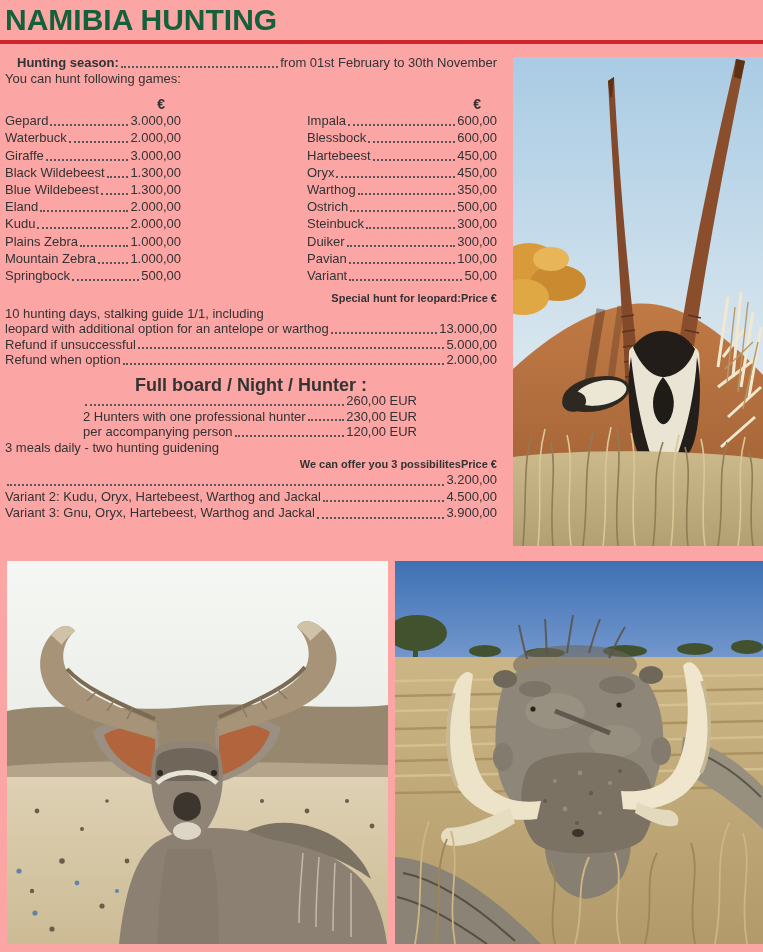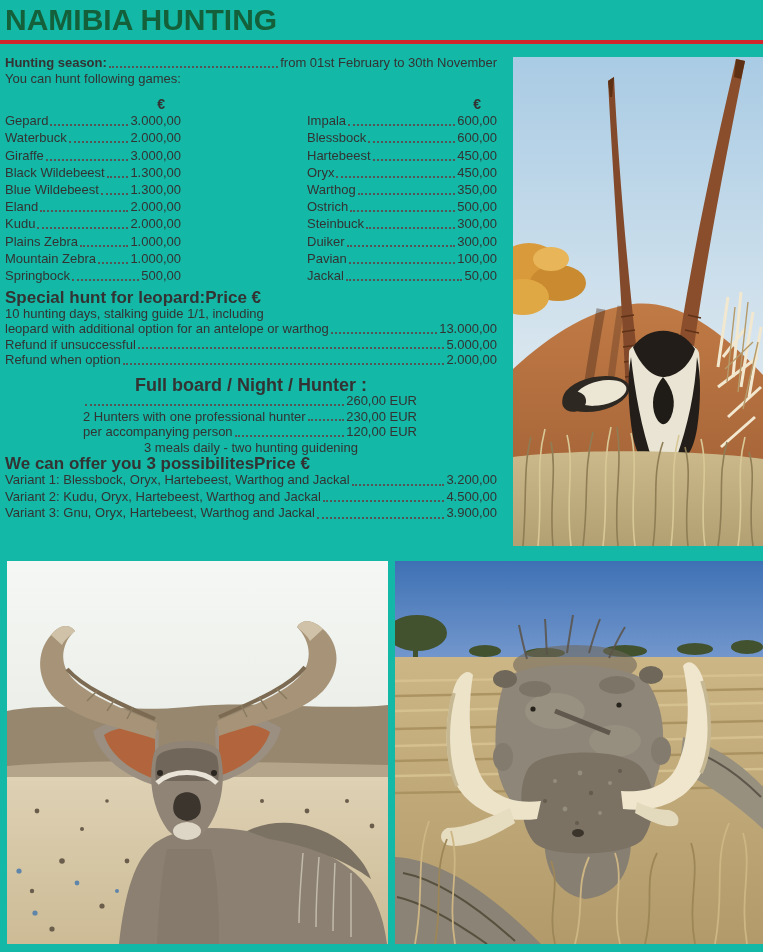--- a/index.html
+++ b/index.html
@@ -2,43 +2,43 @@
 <html style="--green: #14603a; --red: #d0252b;"><head>
 <meta charset="utf-8">
 <style>
   :root{
     --green:#14603a;
     --red:#d0252b;
     --ink:#333333;
   }
   html,body{margin:0;padding:0;background:#ffffff;}
   body{width:763px;height:952px;position:relative;font-family:"Liberation Sans",sans-serif;color:var(--ink);overflow:hidden;}
-  .page{position:absolute;inset:0;background:#14b8a6;}
+  .page{position:absolute;inset:0;background:#fca5a5;}
   .title{position:absolute;left:5px;top:3px;font-size:30px;font-weight:bold;color:var(--green);letter-spacing:0px;}
   .rule{position:absolute;left:0;top:40px;width:763px;height:4px;background:var(--red);}
   .text-col{position:absolute;left:5px;top:55px;width:492px;font-size:13px;line-height:16px;}
   .frow{display:flex;align-items:flex-end;}
   .dots{flex:1;border-bottom:2px dotted #555;margin:0 2px 3px 2px;min-width:10px;}
-  .b{font-weight:bold;}
+  .b{font-weight:bold;margin-left:12px;}
   .pval{white-space:nowrap;}
   .games-cols{display:flex;margin-top:8px;}
   .gcol{display:flex;flex-direction:column;}
   .gcol-left{width:176px;}
   .gcol-right{width:190px;margin-left:auto;}
   .ghead{display:flex;justify-content:flex-end;padding-right:16px;font-weight:bold;font-size:14px;height:17px;align-items:flex-end;}
   .grow{display:flex;align-items:flex-end;height:17.2px;}
-  .sec-head{display:flex;justify-content:flex-start;font-weight:bold;font-size:17px;}
+  .sec-head{display:flex;justify-content:flex-end;font-weight:bold;font-size:11px;}
   .leopard{margin-top:6px;}
   .leopard .line{line-height:15.5px;}
   .leopard .frow{line-height:15.5px;}
   .board{margin-top:9px;}
   .board-title{text-align:center;font-weight:bold;font-size:18px;line-height:16px;}
   .board-rows{margin:0 80px 0 78px;}
   .board-rows .frow{line-height:15.8px;}
-  .board-note{text-align:center;line-height:16px;}
+  .board-note{text-align:left;line-height:16px;}
   .offers{}
   .offers .frow{line-height:16.5px;}
   figure{margin:0;padding:0;position:absolute;}
   .fig-oryx{left:513px;top:57px;width:250px;height:489px;}
   .fig-kudu{left:7px;top:561px;width:381px;height:383px;}
   .fig-warthog{left:395px;top:561px;width:368px;height:383px;}
   figure svg{display:block;width:100%;height:100%;}
 </style>
 </head>
 <body>
@@ -152,21 +152,21 @@
             <span>Duiker</span>
             <span class="dots"></span>
             <span class="pval">300,00</span>
           </div>
         <div class="grow">
             <span>Pavian</span>
             <span class="dots"></span>
             <span class="pval">100,00</span>
           </div>
         <div class="grow">
-            <span>Jackal</span>
+            <span>Variant</span>
             <span class="dots"></span>
             <span class="pval">50,00</span>
           </div>
       </div>
     </div>
 
     <div class="leopard">
       <div class="sec-head">
         <span>Special hunt for leopard:</span>
         <span>Price €</span>
@@ -209,21 +209,20 @@
       </div>
       <div class="board-note">3 meals daily - two hunting guidening</div>
     </div>
 
     <div class="offers">
       <div class="sec-head">
         <span>We can offer you 3 possibilites</span>
         <span>Price €</span>
       </div>
       <div class="frow">
-          <span>Variant 1: Blessbock, Oryx, Hartebeest, Warthog and Jackal</span>
           <span class="dots"></span>
           <span class="pval">3.200,00</span>
         </div>
       <div class="frow">
           <span>Variant 2: Kudu, Oryx, Hartebeest, Warthog and Jackal</span>
           <span class="dots"></span>
           <span class="pval">4.500,00</span>
         </div>
       <div class="frow">
           <span>Variant 3: Gnu, Oryx, Hartebeest, Warthog and Jackal</span>

